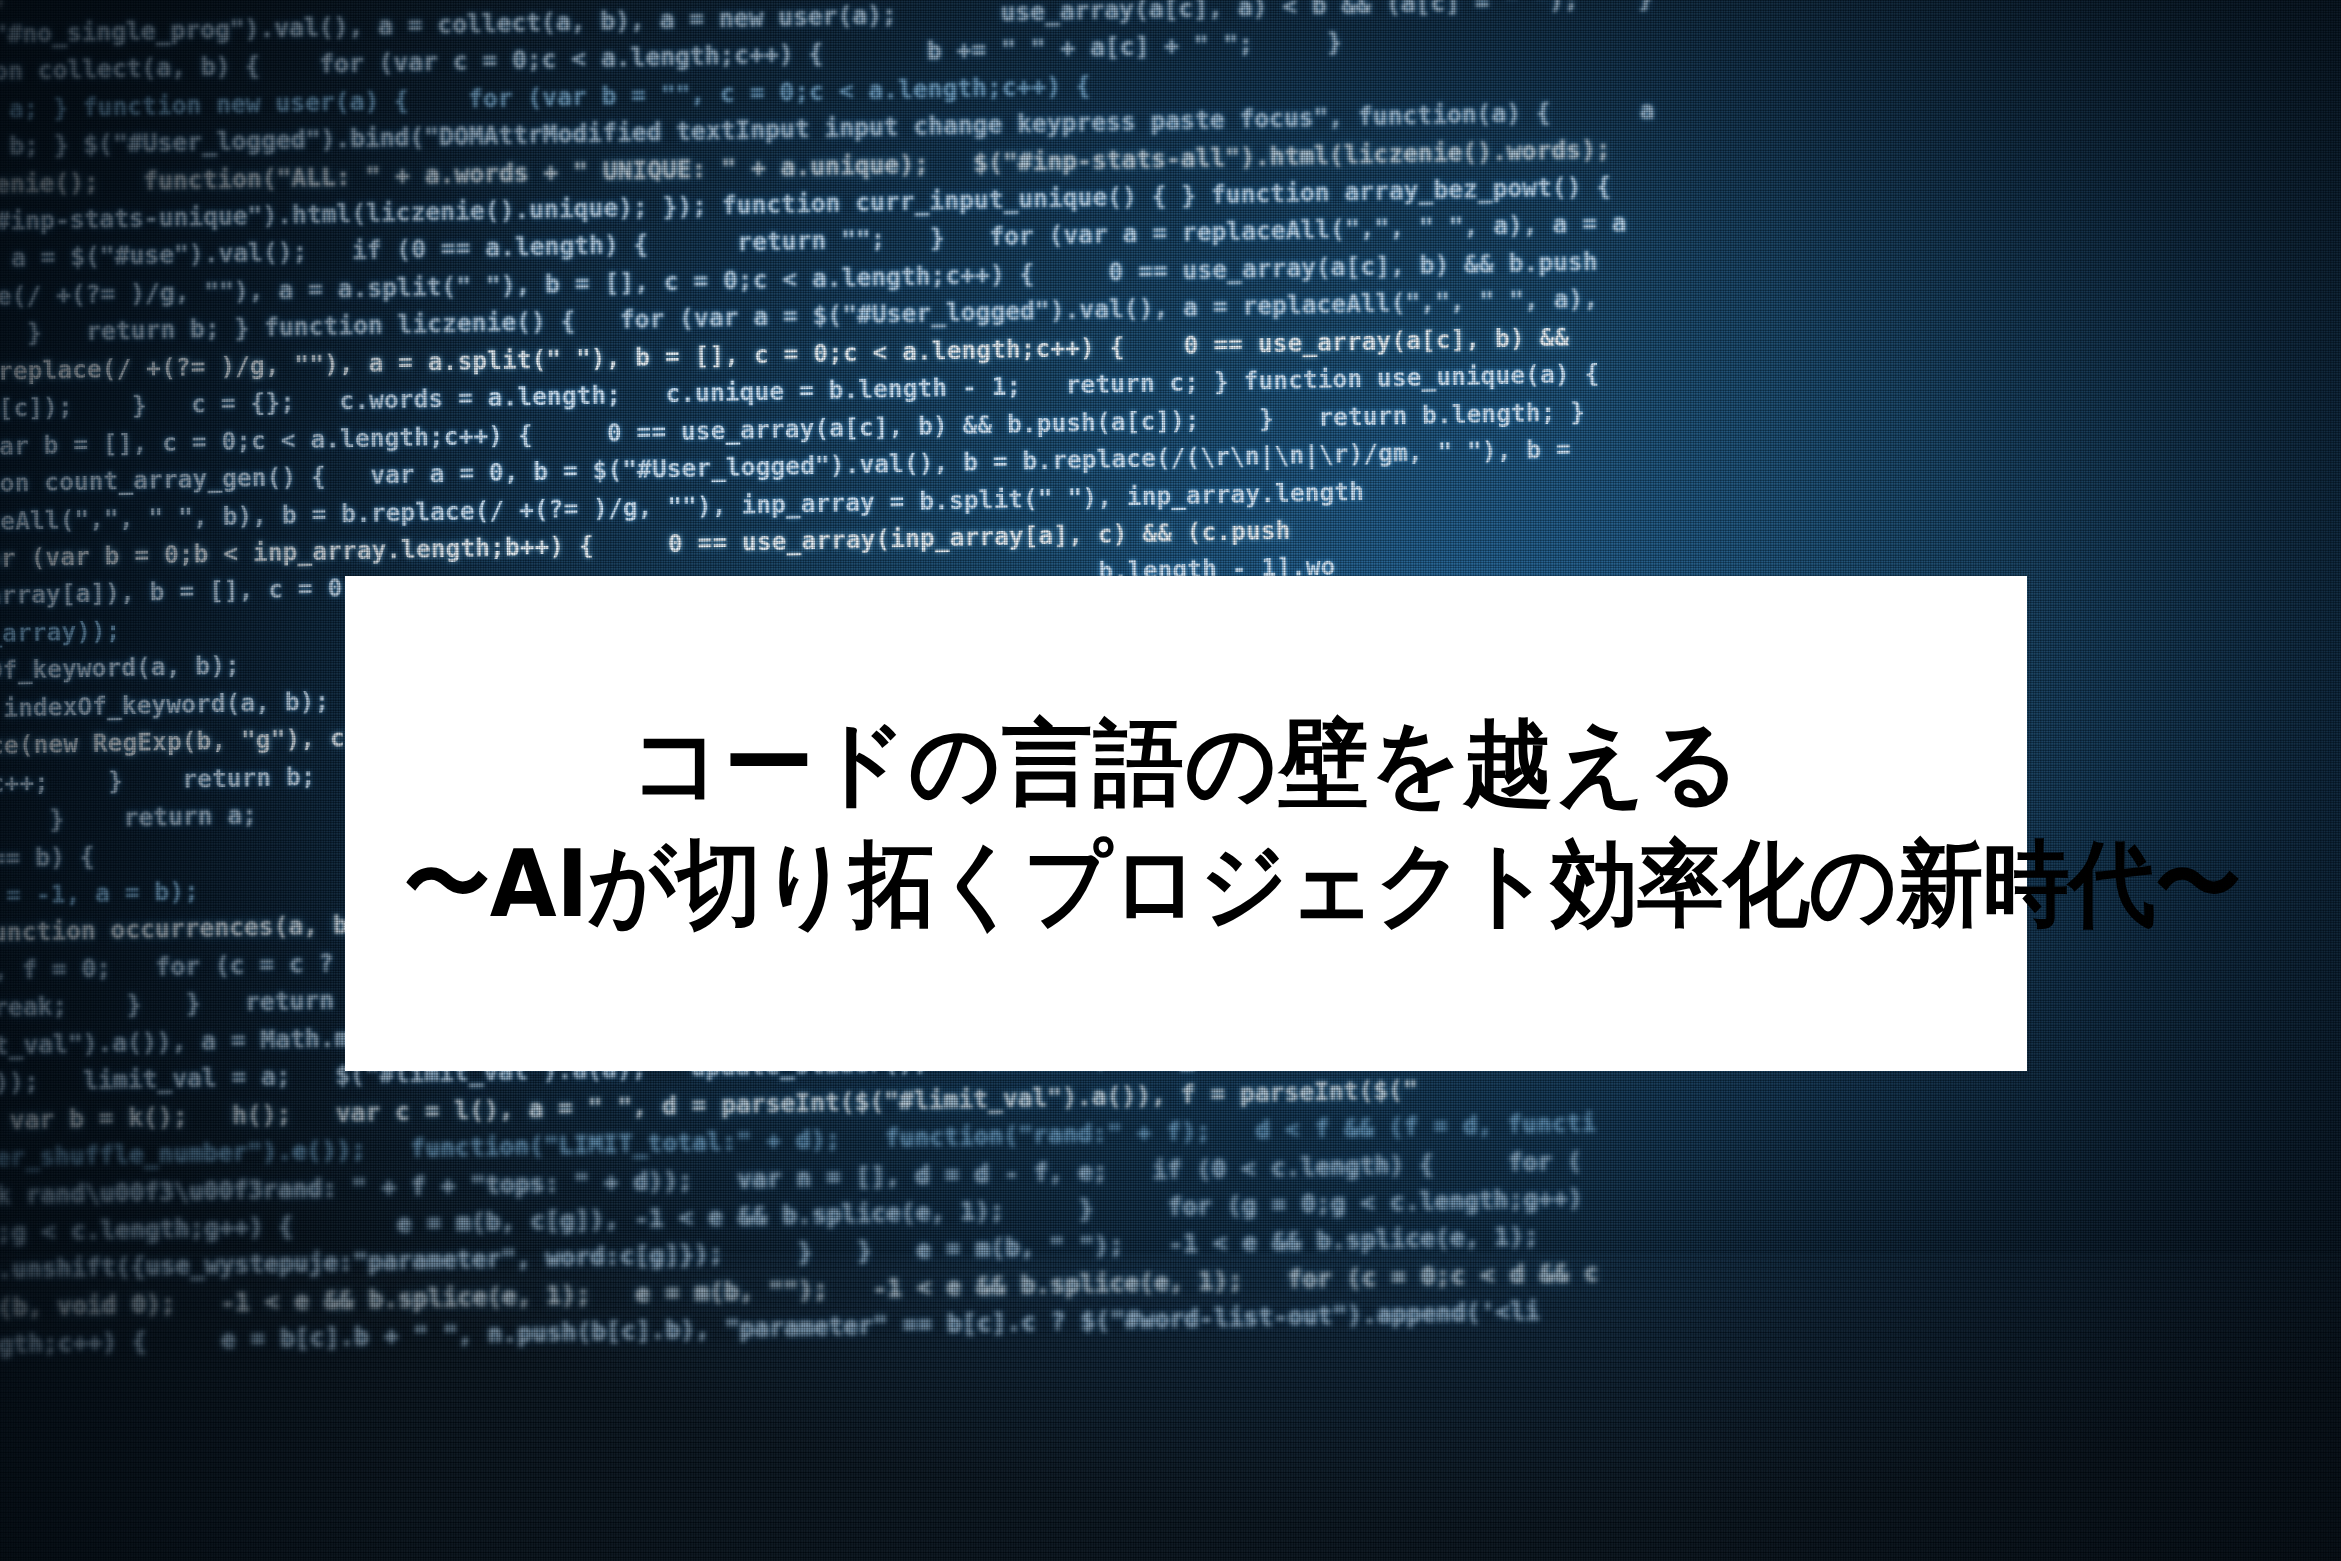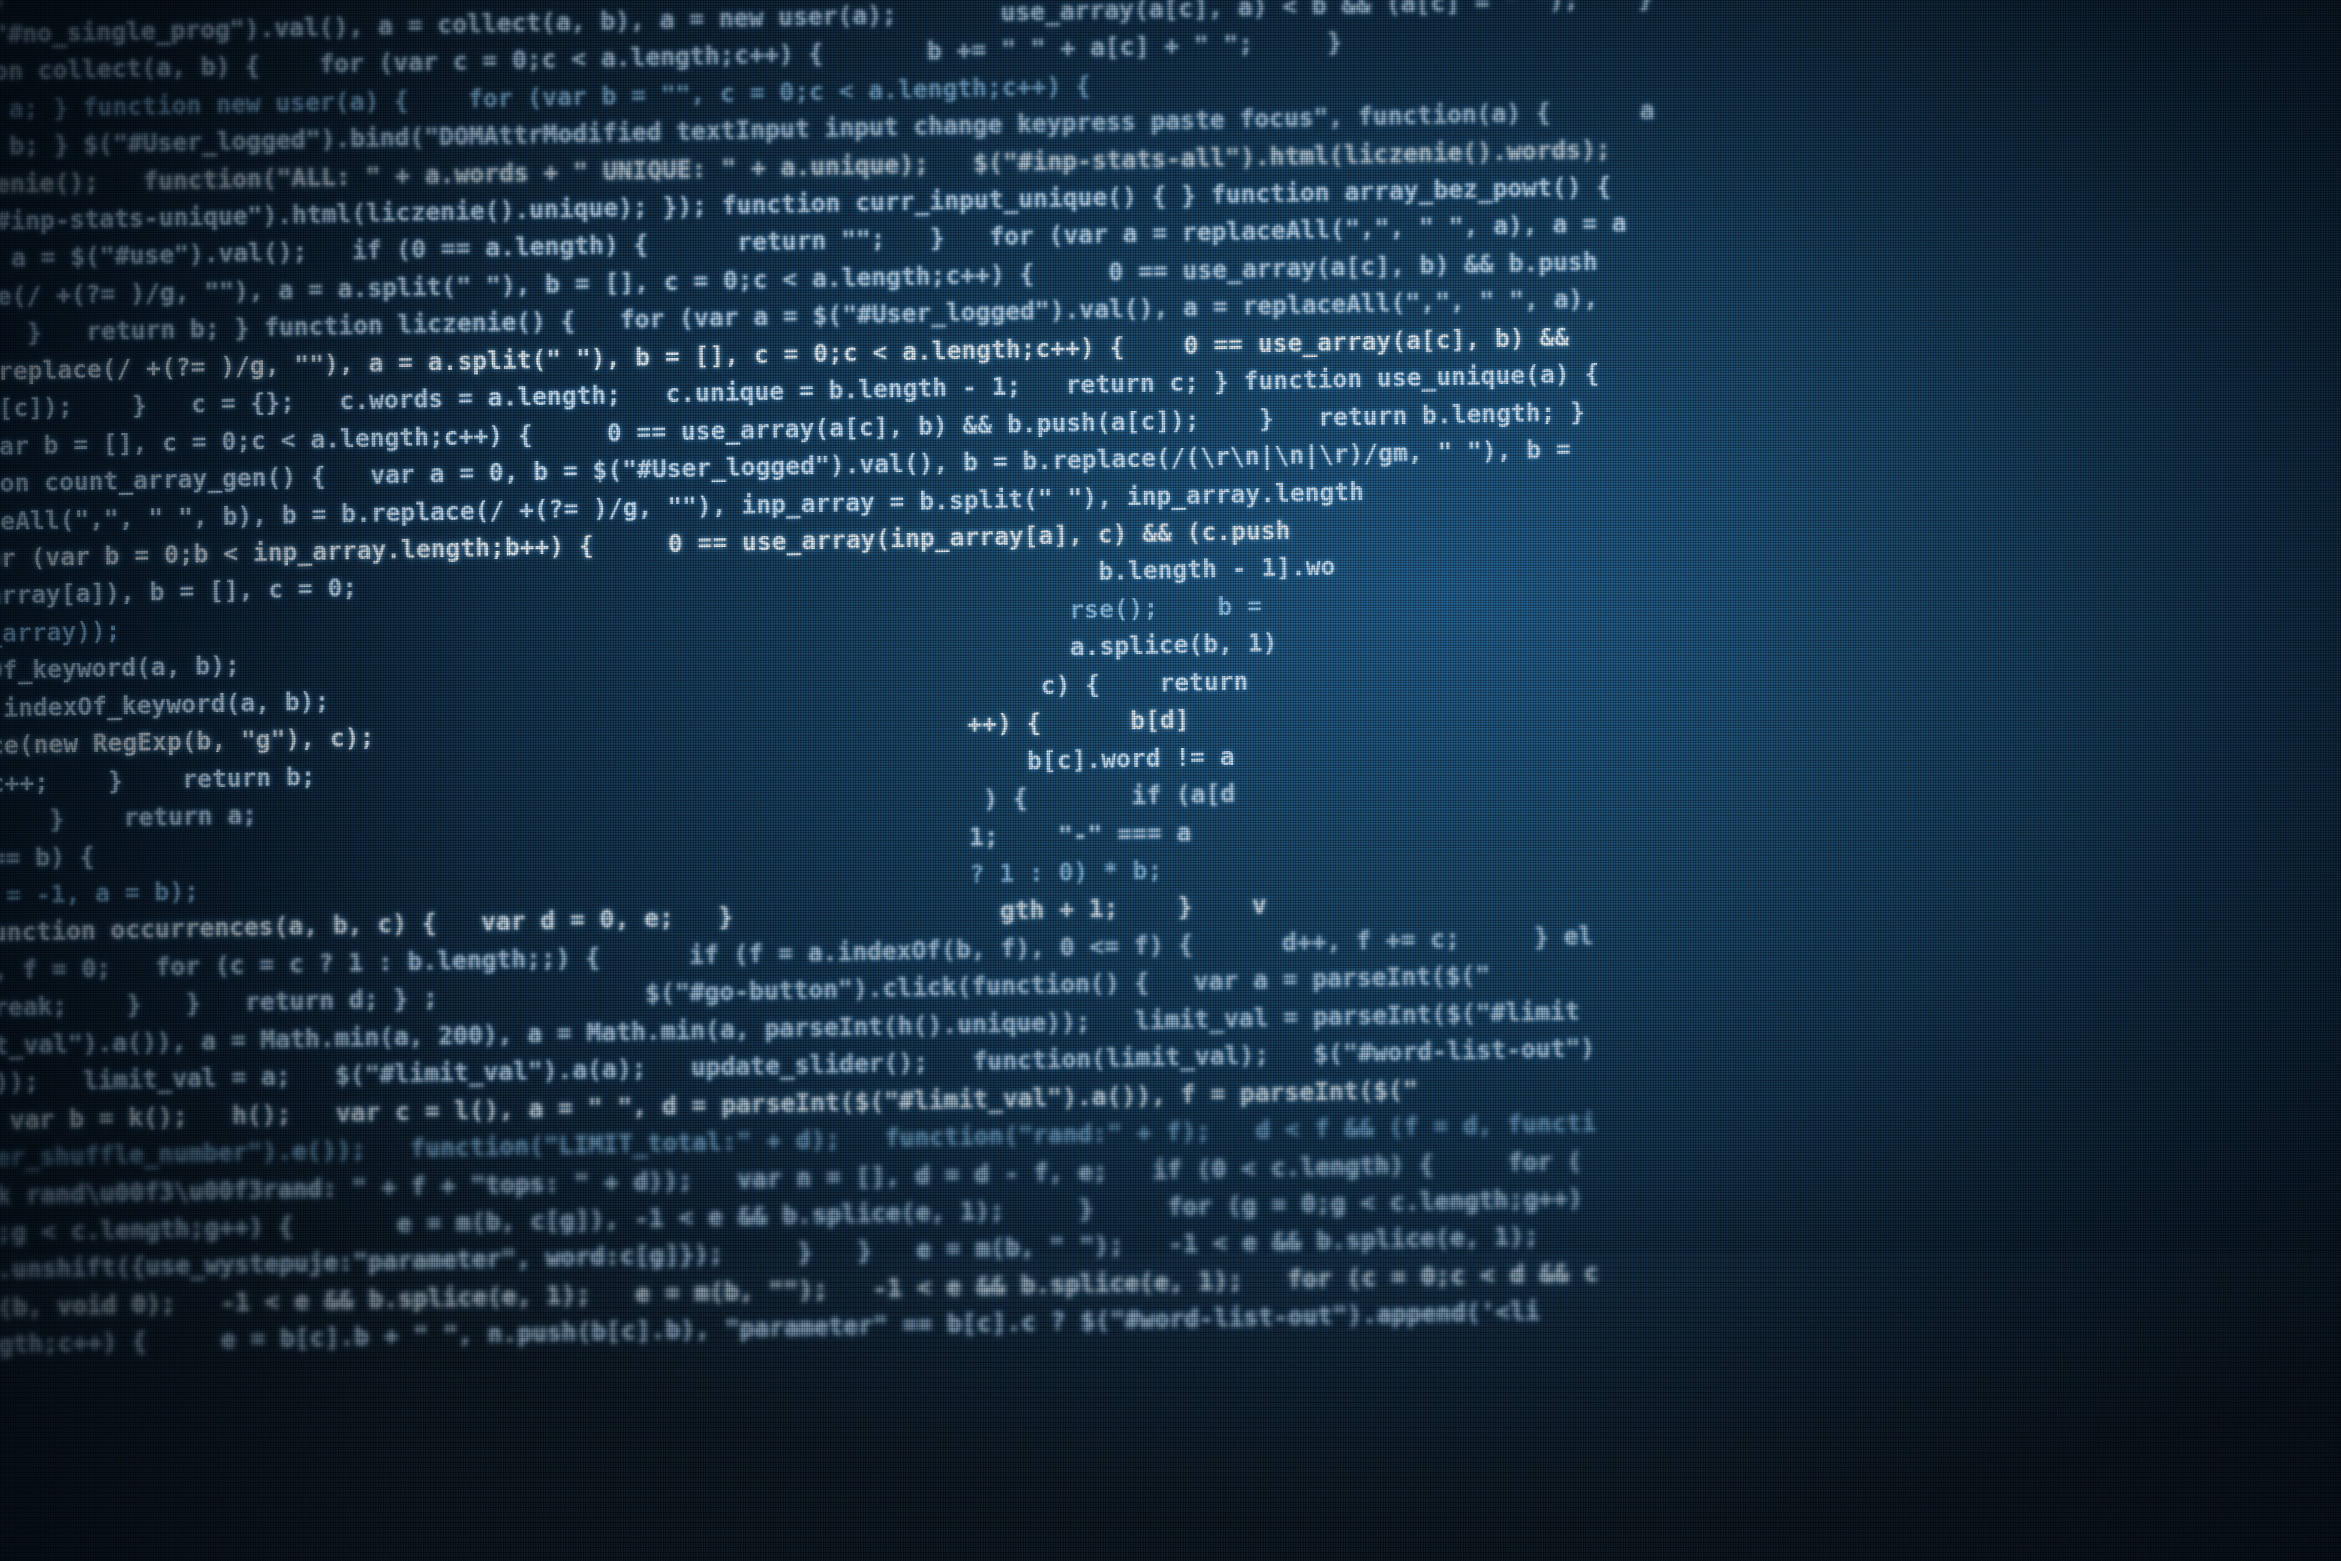--- a/index.html
+++ b/index.html
@@ -161,15 +161,21 @@
         <span class="code-line b3">"check rand\u00f3\u00f3rand: " + f + "tops: " + d));   var n = [], d = d - f, e;   if (0 &lt; c.length) {     for (</span>
         <span class="code-line b3">g = 0;g &lt; c.length;g++) {       e = m(b, c[g]), -1 &lt; e &amp;&amp; b.splice(e, 1);     }     for (g = 0;g &lt; c.length;g++)</span>
         <span class="code-line b3">    b.unshift({use_wystepuje:"parameter", word:c[g]});     }   }   e = m(b, " ");   -1 &lt; e &amp;&amp; b.splice(e, 1);</span>
         <span class="code-line b3 bright">e = m(b, void 0);   -1 &lt; e &amp;&amp; b.splice(e, 1);   e = m(b, "");   -1 &lt; e &amp;&amp; b.splice(e, 1);   for (c = 0;c &lt; d &amp;&amp; c</span>
         <span class="code-line b3">e.length;c++) {     e = b[c].b + " ", n.push(b[c].b), "parameter" == b[c].c ? $("#word-list-out").append('&lt;li</span>
       </div>
     <div id="bg-scanlines"></div>
     <div id="bg-vignette"></div>
   </div>
 
+  <div id="title-card">
+    <div id="title-block">
+      <span class="title-line" id="title-line-1">コードの言語の壁を越える</span>
+      <span class="title-line" id="title-line-2">〜AIが切り拓くプロジェクト効率化の新時代〜</span>
+    </div>
+  </div>
 
 </div>
 
 
 </body></html>

